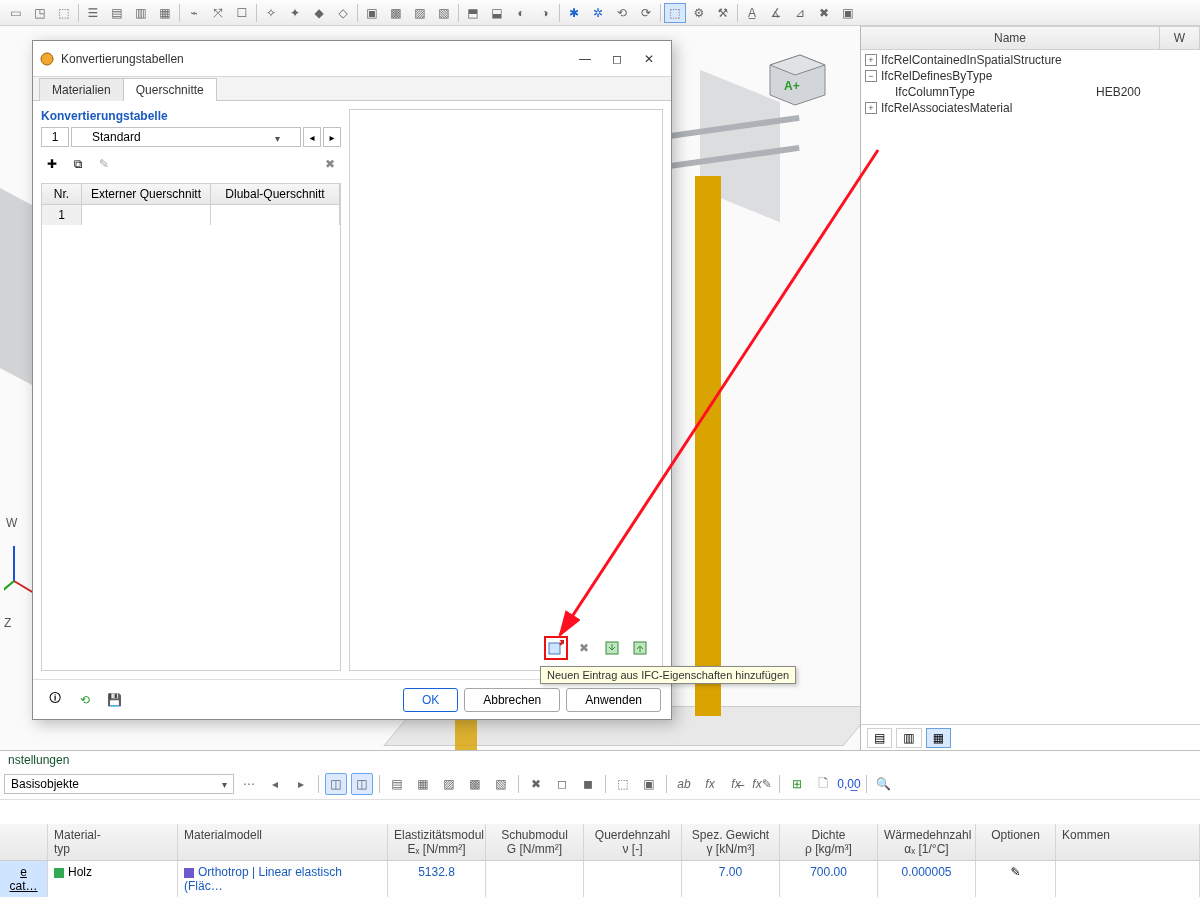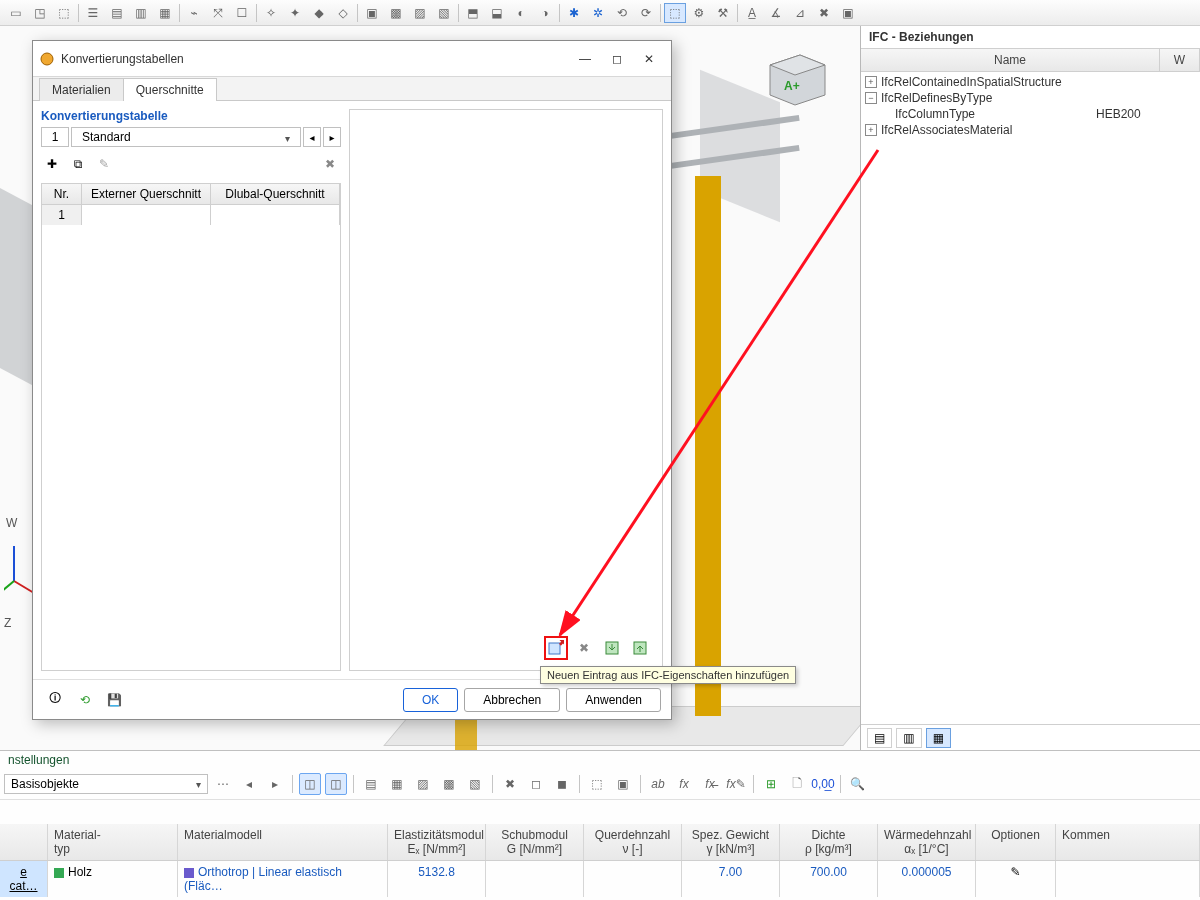--- a/index.html
+++ b/index.html
@@ -28,21 +28,21 @@
 .dlg-titlebar .title { flex: 1; color: #333; }
 .dlg-titlebar .winbtn { width: 32px; height: 22px; display: flex; align-items: center; justify-content: center; color: #333; cursor: pointer; }
 .dlg-tabs { display: flex; padding-left: 6px; background: #f3f3f3; border-bottom: 1px solid #c9c9c9; }
 .dlg-tab { padding: 4px 12px; border: 1px solid #c9c9c9; border-bottom: none; margin-right: -1px; background: #ececec; color: #333; cursor: pointer; position: relative; top: 1px; }
 .dlg-tab.active { background: #fff; }
 .dlg-body { flex: 1; display: flex; gap: 8px; padding: 8px; }
 .dlg-left { width: 300px; display: flex; flex-direction: column; }
 .dlg-section-title { color: #1a5bbf; font-weight: 700; margin-bottom: 4px; }
 .combo-row { display: flex; align-items: center; gap: 2px; margin-bottom: 6px; }
 .combo-num { width: 28px; text-align: center; border: 1px solid #c0c0c0; padding: 2px 0; background: #fff; }
-.combo { flex: 1; border: 1px solid #c0c0c0; padding: 2px 10px; background: #fff; display: flex; justify-content: space-between; align-items: flex-end; }
+.combo { flex: 1; border: 1px solid #c0c0c0; padding: 2px 20px; background: #fff; display: flex; justify-content: space-between; align-items: flex-end; }
 .chev { font-size: 10px; color: #555; }
 .navbtn { width: 18px; height: 20px; border: 1px solid #c0c0c0; display: flex; align-items: center; justify-content: center; background: #fff; cursor: pointer; font-size: 10px; }
 .tool-icons { display: flex; gap: 4px; margin-bottom: 2px; }
 .tool-icons .ti { width: 22px; height: 22px; border: 1px solid transparent; display: flex; align-items: center; justify-content: center; cursor: pointer; }
 .tool-icons .ti.disabled { opacity: .4; cursor: default; }
 .list-header { display: flex; background: linear-gradient(#f6f6f6,#e8e8e8); border: 1px solid #cfcfcf; }
 .list-header div, .list-row div { padding: 3px 6px; border-right: 1px solid #cfcfcf; }
 .lh-nr { width: 40px; text-align: center; }
 .lh-ext { flex: 1; text-align: center; }
 .lh-dlu { flex: 1; text-align: center; }
@@ -55,21 +55,21 @@
 .tooltip { position: absolute; top: 28px; left: -6px; white-space: nowrap; background: #ffffe1; border: 1px solid #8a8a8a; padding: 2px 6px; font-size: 11px; color: #333; box-shadow: 2px 2px 4px rgba(0,0,0,.2); }
 .dlg-footer { height: 40px; display: flex; align-items: center; padding: 0 10px; gap: 6px; border-top: 1px solid #e0e0e0; }
 .dlg-footer .spacer { flex: 1; }
 .fbtn { padding: 4px 18px; border: 1px solid #a6a6a6; background: #fff; border-radius: 3px; cursor: pointer; }
 .fbtn.primary { border: 1px solid #1862d9; color: #1862d9; }
 
 
 .bottom { position: absolute; left: 0; right: 0; bottom: 0; height: 150px; background: #fefefe; border-top: 1px solid #c0c0c0; display: flex; flex-direction: column; }
 .bottom-header { padding: 2px 8px; color: #14532d; }
 .bottom-toolbar { display: flex; align-items: center; gap: 4px; padding: 4px; border-bottom: 1px solid #e0e0e0; }
-.bt-combo { width: 204px; border: 1px solid #c0c0c0; padding: 2px 6px; display: flex; justify-content: space-between; align-items: center; background: #fff; }
+.bt-combo { width: 230px; border: 1px solid #c0c0c0; padding: 2px 6px; display: flex; justify-content: space-between; align-items: center; background: #fff; }
 .bt-icon { width: 22px; height: 22px; display: flex; align-items: center; justify-content: center; color: #666; cursor: pointer; }
 .bt-icon.toggle { border: 1px solid #6ca6f0; background: #dbeaff; border-radius: 2px; }
 .bt-sep { width: 1px; height: 18px; background: #c5c5c5; margin: 0 2px; }
 .bt-head { display: flex; background: linear-gradient(#f6f6f6,#e8e8e8); border-bottom: 1px solid #cfcfcf; margin-top: 24px; }
 .bt-head div, .bt-row div { padding: 4px 6px; border-right: 1px solid #d6d6d6; text-align: center; color: #444; }
 .bt-row { display: flex; }
 .bt-row div { color: #000; }
 .col-a { width: 48px; background: #cfe5ff; color: #1a5bbf; text-decoration: underline; }
 .col-b { width: 130px; text-align: left !important; }
 .col-c { width: 210px; text-align: left !important; color: #1a5bbf !important; }
@@ -154,21 +154,20 @@
   <div class="cube">
     <svg width="70" height="60">
       <polygon points="10,15 40,5 65,15 65,45 35,55 10,45" fill="#d2d6da" stroke="#888"></polygon>
       <polygon points="10,15 40,5 65,15 35,25" fill="#e0e3e6" stroke="#888"></polygon>
       <text x="24" y="40" fill="#2a9a2a" font-size="14" font-weight="bold">A+</text>
     </svg>
   </div>
 </div>
 
 <div class="ifc-panel">
-  <div class="ifc-title">IFC - Beziehungen</div>
   <div class="ifc-header">
     <div>Name</div>
     <div style="flex:0 0 40px;">W</div>
   </div>
   <div class="ifc-tree">
     <div class="ifc-row">
       <span class="exp">+</span>
       <span class="ifc-name">IfcRelContainedInSpatialStructure</span>
       <span class="ifc-val"></span>
     </div>

